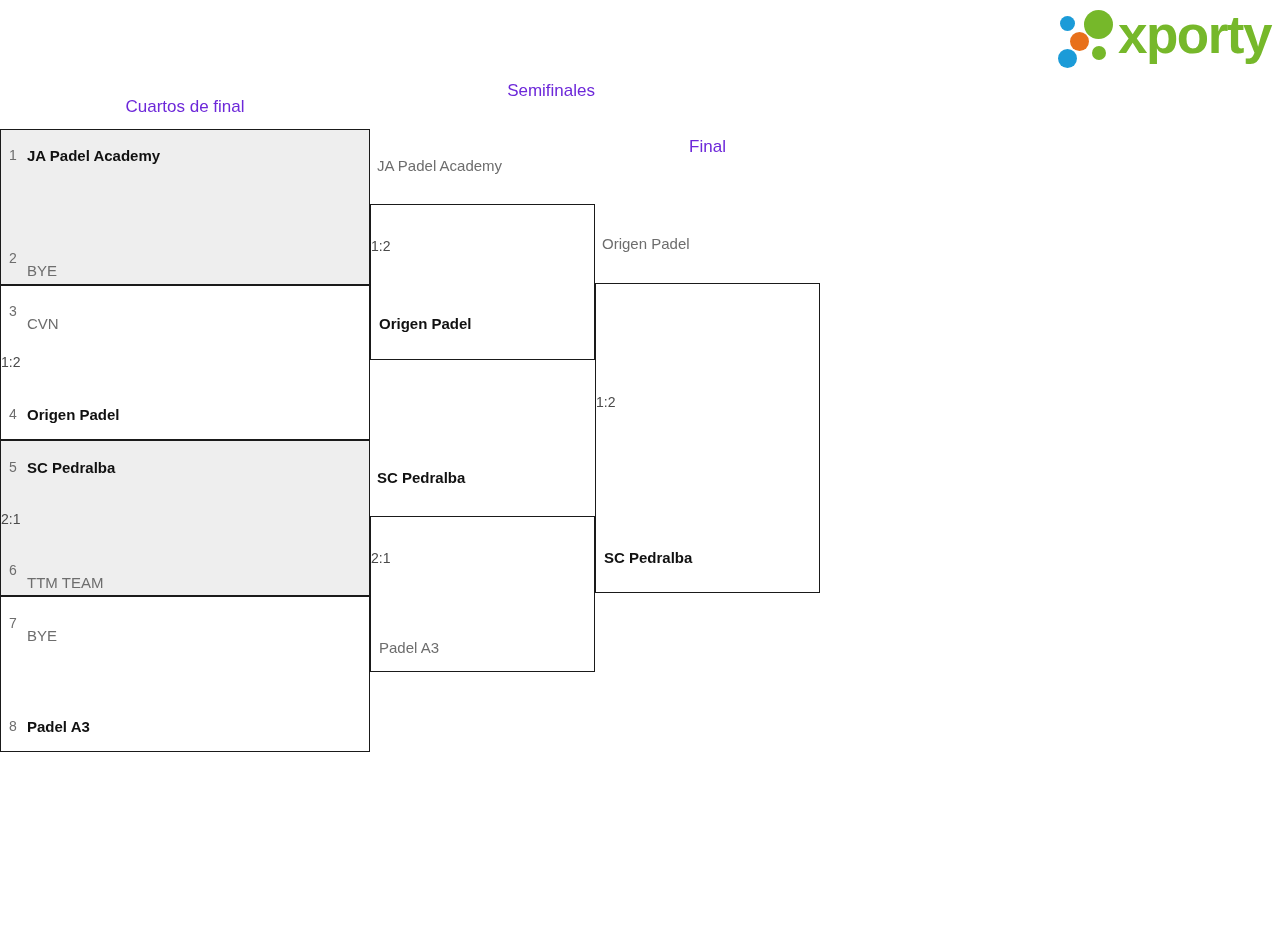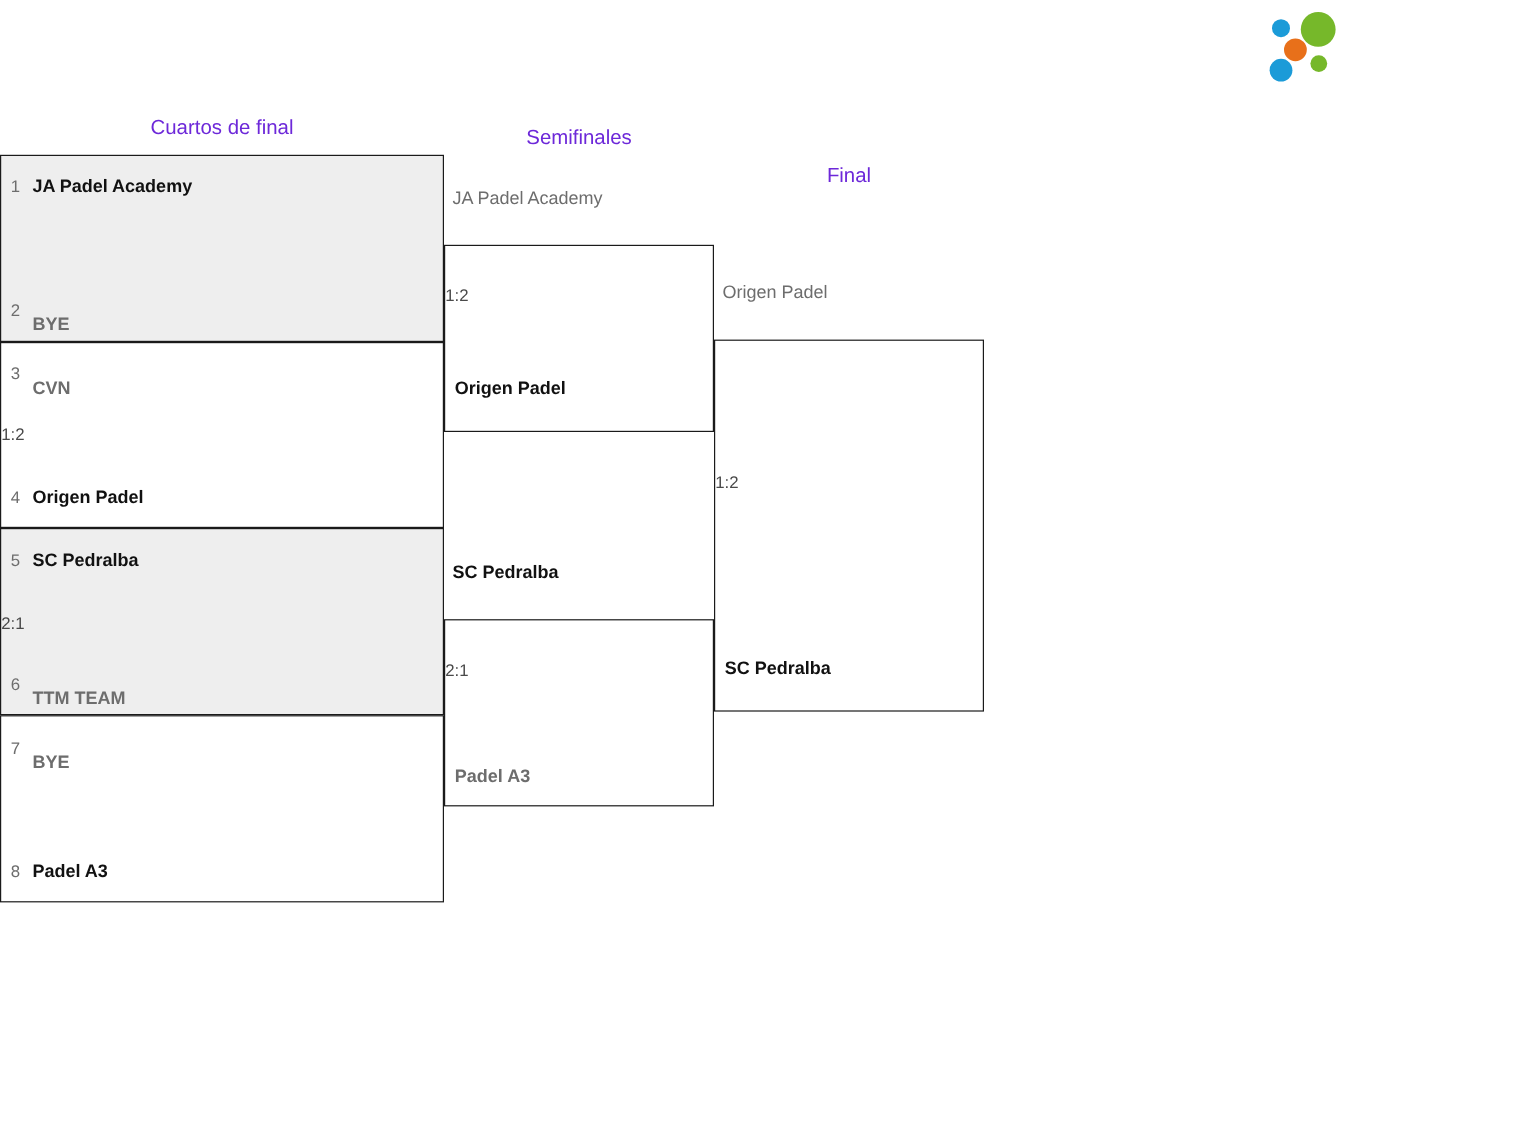--- a/index.html
+++ b/index.html
@@ -69,21 +69,21 @@
   
   .round-header {
     position: absolute;
     font-size: 17px;
     font-weight: 400;
     color: #6d28d9;
     text-align: center;
     line-height: 22px;
   }
   #round-header-0 { left: 0px;   top: 96px; width: 370px; }
-  #round-header-1 { left: 370px; top: 104px; width: 225px; }
+  #round-header-1 { left: 370px; top: 80px; width: 225px; text-align: right; }
   #round-header-2 { left: 595px; top: 96px; width: 225px; margin-top: 40px; }
 
   
   #bracket {
     position: absolute;
     left: 0; top: 0;
     width: 1280px;
     height: 949px;
   }
 
@@ -110,21 +110,21 @@
     padding-left: 8px;
     font-size: 14px;
     color: #6d6d6d;
     font-weight: 400;
   }
   .slot .team {
     font-size: 15px;
     padding-left: 4px;
   }
   .slot.winner .team { color: #111111; font-weight: 700; }
-  .slot.loser  .team { color: #6d6d6d; font-weight: 700; margin-top: 24px; }
+  .slot.loser  .team { color: #6d6d6d; font-weight: 400; margin-top: 24px; }
 
   .slot.no-seed { padding-left: 8px; }
   .slot.no-seed .team { padding-left: 0; }
 
   .score {
     position: absolute;
     left: 0;
     width: 100%;
     text-align: left;
     font-size: 14px;
@@ -149,20 +149,21 @@
 
 
   <div id="logo">
     <div id="logo-dots">
       <span class="dot" id="dot-blue-top"></span>
       <span class="dot" id="dot-orange"></span>
       <span class="dot" id="dot-blue-bot"></span>
       <span class="dot" id="dot-green-big"></span>
       <span class="dot" id="dot-green-sm"></span>
     </div>
+    <div id="logo-word">xporty</div>
   </div>
 </div>
 
 <div class="round-header" id="round-header-0">Cuartos de final</div>
 <div class="round-header" id="round-header-1">Semifinales</div>
 <div class="round-header" id="round-header-2">Final</div>
 
 <div id="bracket">
 
   <div class="match-box shaded" style="left:0px; top:129px; width:370px; height:156px;">

